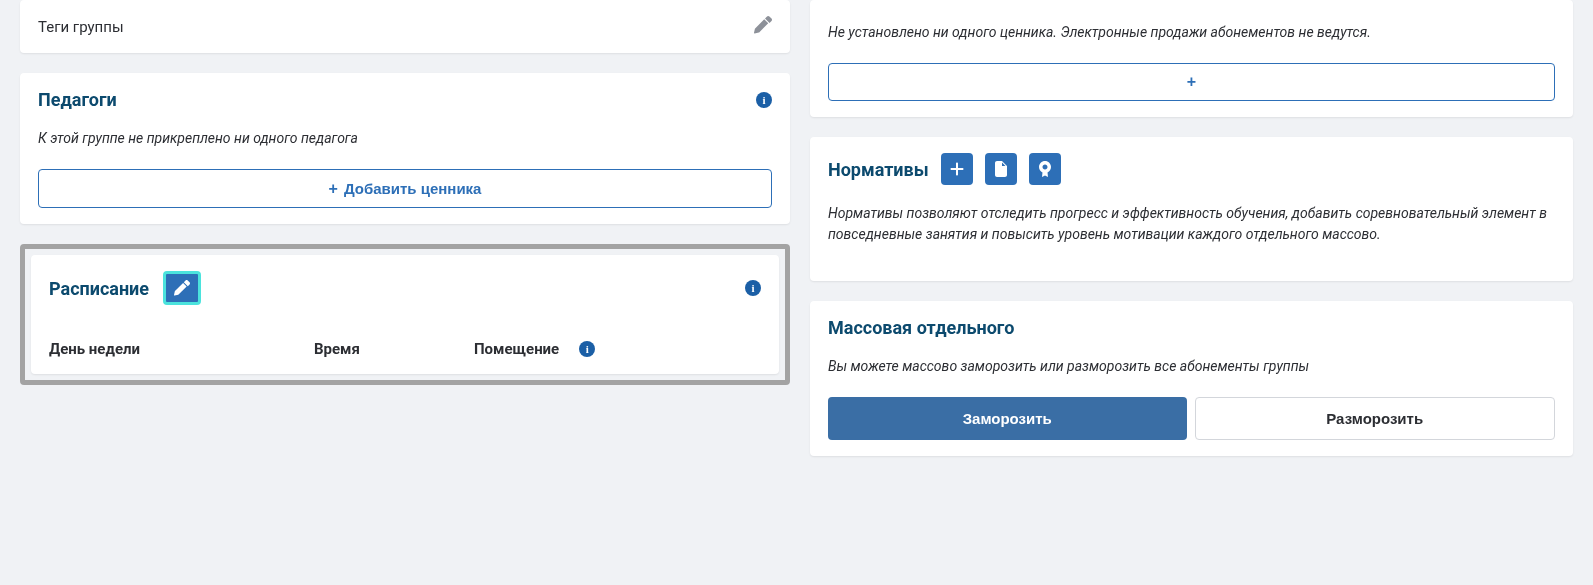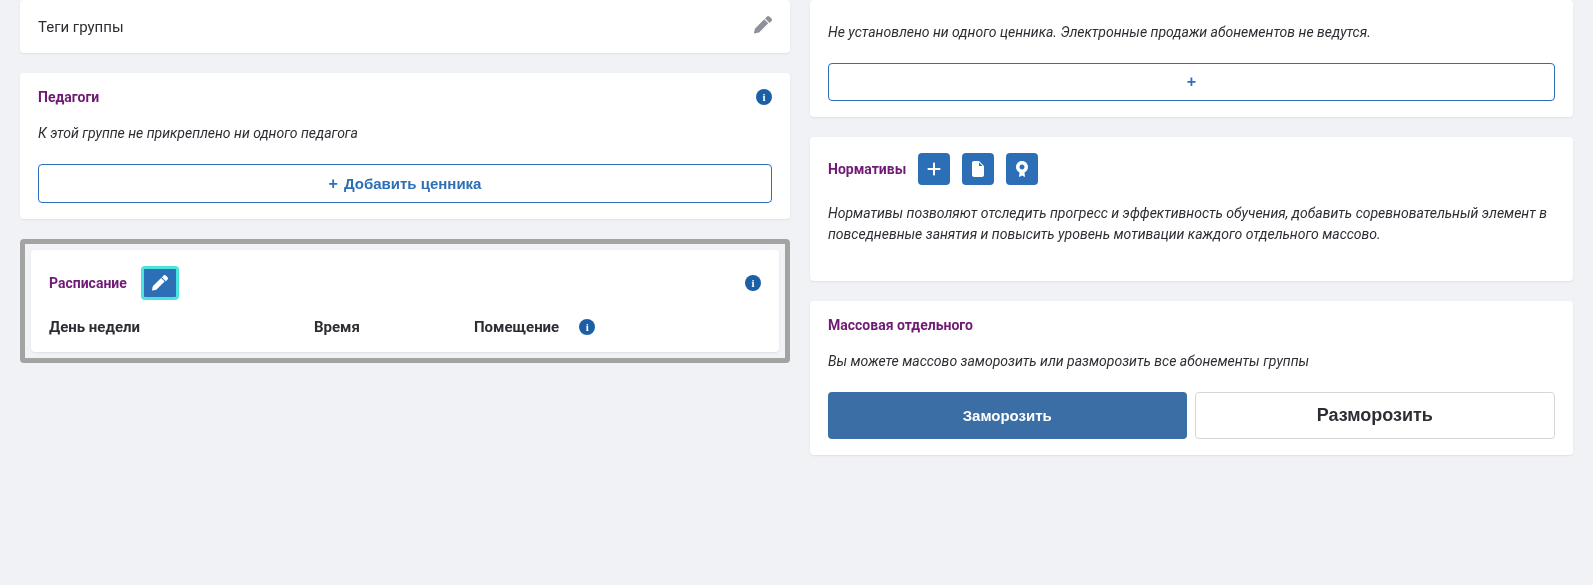--- a/index.html
+++ b/index.html
@@ -25,23 +25,23 @@
       margin-bottom: 20px;
       padding: 16px 18px;
     }
     .card-header {
       display: flex;
       align-items: center;
       justify-content: space-between;
       margin-bottom: 8px;
     }
     .card-title {
-      font-size: 14px;
-      font-weight: 700;
-      color: #701a75;
+      font-size: 18px;
+      font-weight: 700;
+      color: #0c4a6e;
       display: flex;
       align-items: center;
       gap: 10px;
     }
     .tags-row {
       display: flex;
       align-items: center;
       justify-content: space-between;
     }
     .tags-label {
@@ -111,21 +111,21 @@
       display: inline-flex;
       align-items: center;
       justify-content: center;
       cursor: pointer;
       border: 3px solid #4be3dd;
       margin-left: 4px;
     }
     .edit-btn svg { fill: #fff; width: 16px; height: 16px; }
     .schedule-cols {
       display: flex;
-      margin-top: 18px;
+      margin-top: 35px;
       font-weight: 700;
       font-size: 15px;
       color: #2c2e33;
     }
     .schedule-cols .c1 { flex: 0 0 265px; }
     .schedule-cols .c2 { flex: 0 0 160px; }
     .schedule-cols .c3 { flex: 1; display: flex; align-items: center; gap: 20px; }
     .norm-header {
       display: flex;
       align-items: center;
@@ -156,21 +156,21 @@
       font-weight: 600;
       border: none;
       border-radius: 4px;
       cursor: pointer;
     }
     .btn-secondary {
       flex: 1;
       padding: 12px;
       background: #fff;
       color: #2c2e33;
-      font-size: 18px;
+      font-size: 15px;
       font-weight: 600;
       border: 1px solid #d3d6db;
       border-radius: 4px;
       cursor: pointer;
     }
   </style>
 </head>
 <body>
 
 <div class="container">

